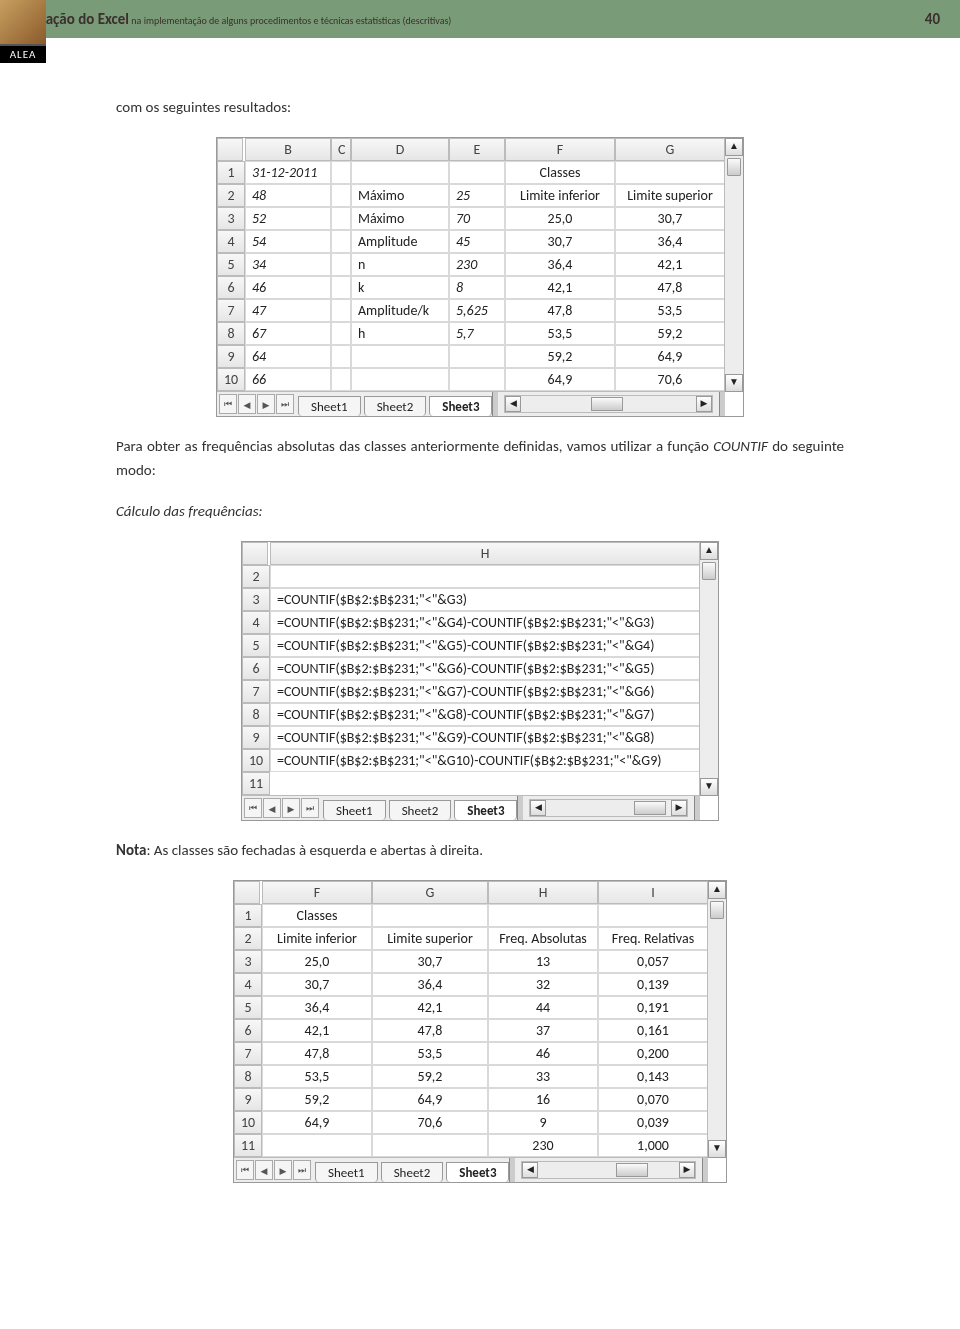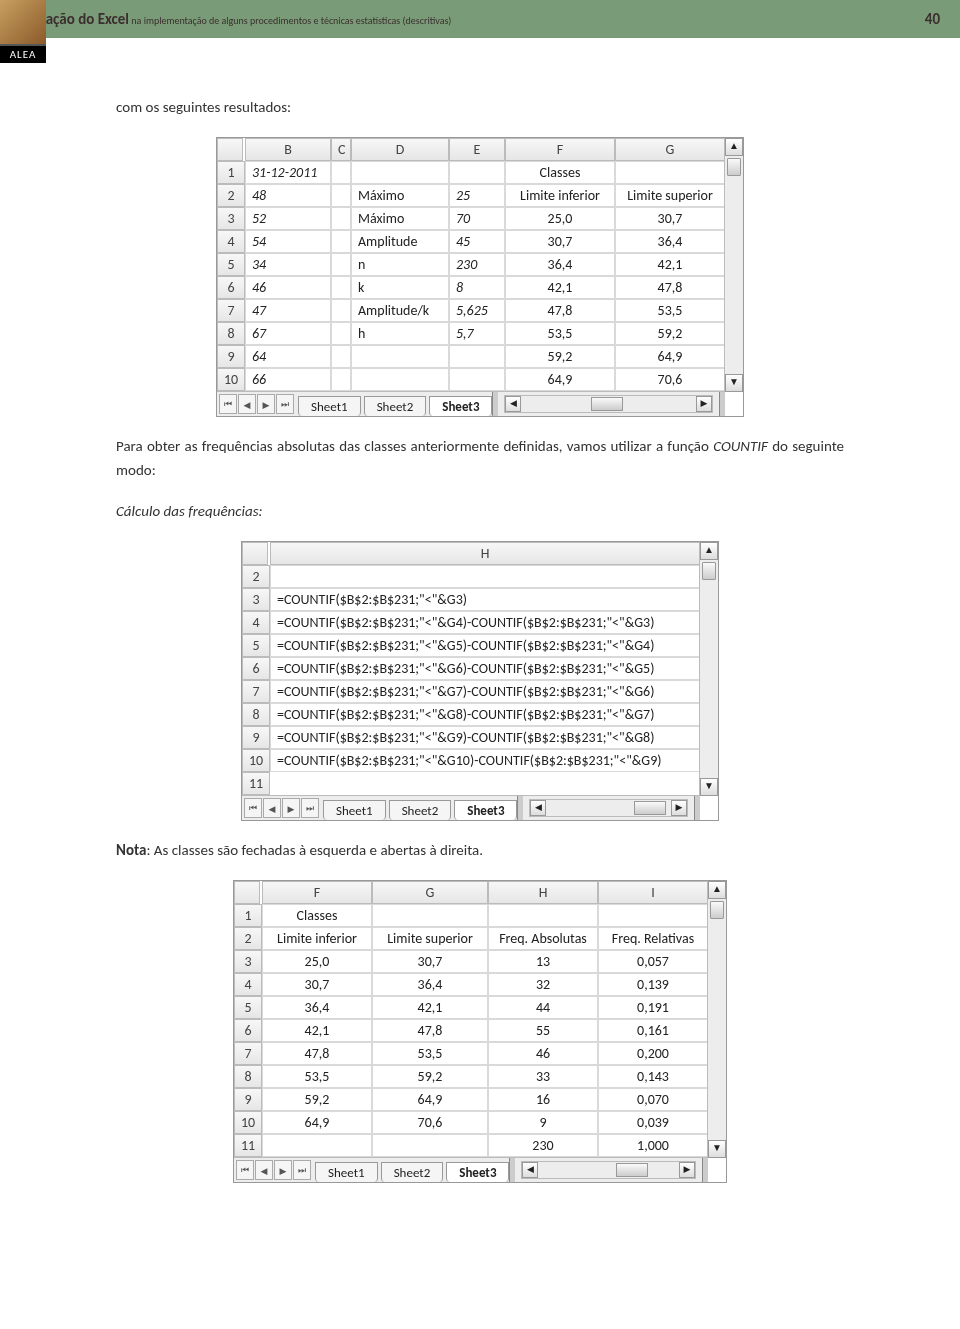--- a/index.html
+++ b/index.html
@@ -412,21 +412,21 @@
         <div class="cell c">32</div>
         <div class="cell c">0,139</div>
         <div class="row-hdr">5</div>
         <div class="cell c">36,4</div>
         <div class="cell c">42,1</div>
         <div class="cell c">44</div>
         <div class="cell c">0,191</div>
         <div class="row-hdr">6</div>
         <div class="cell c">42,1</div>
         <div class="cell c">47,8</div>
-        <div class="cell c">55</div>
+        <div class="cell c">37</div>
         <div class="cell c">0,161</div>
         <div class="row-hdr">7</div>
         <div class="cell c">47,8</div>
         <div class="cell c">53,5</div>
         <div class="cell c">46</div>
         <div class="cell c">0,200</div>
         <div class="row-hdr">8</div>
         <div class="cell c">53,5</div>
         <div class="cell c">59,2</div>
         <div class="cell c">33</div>

